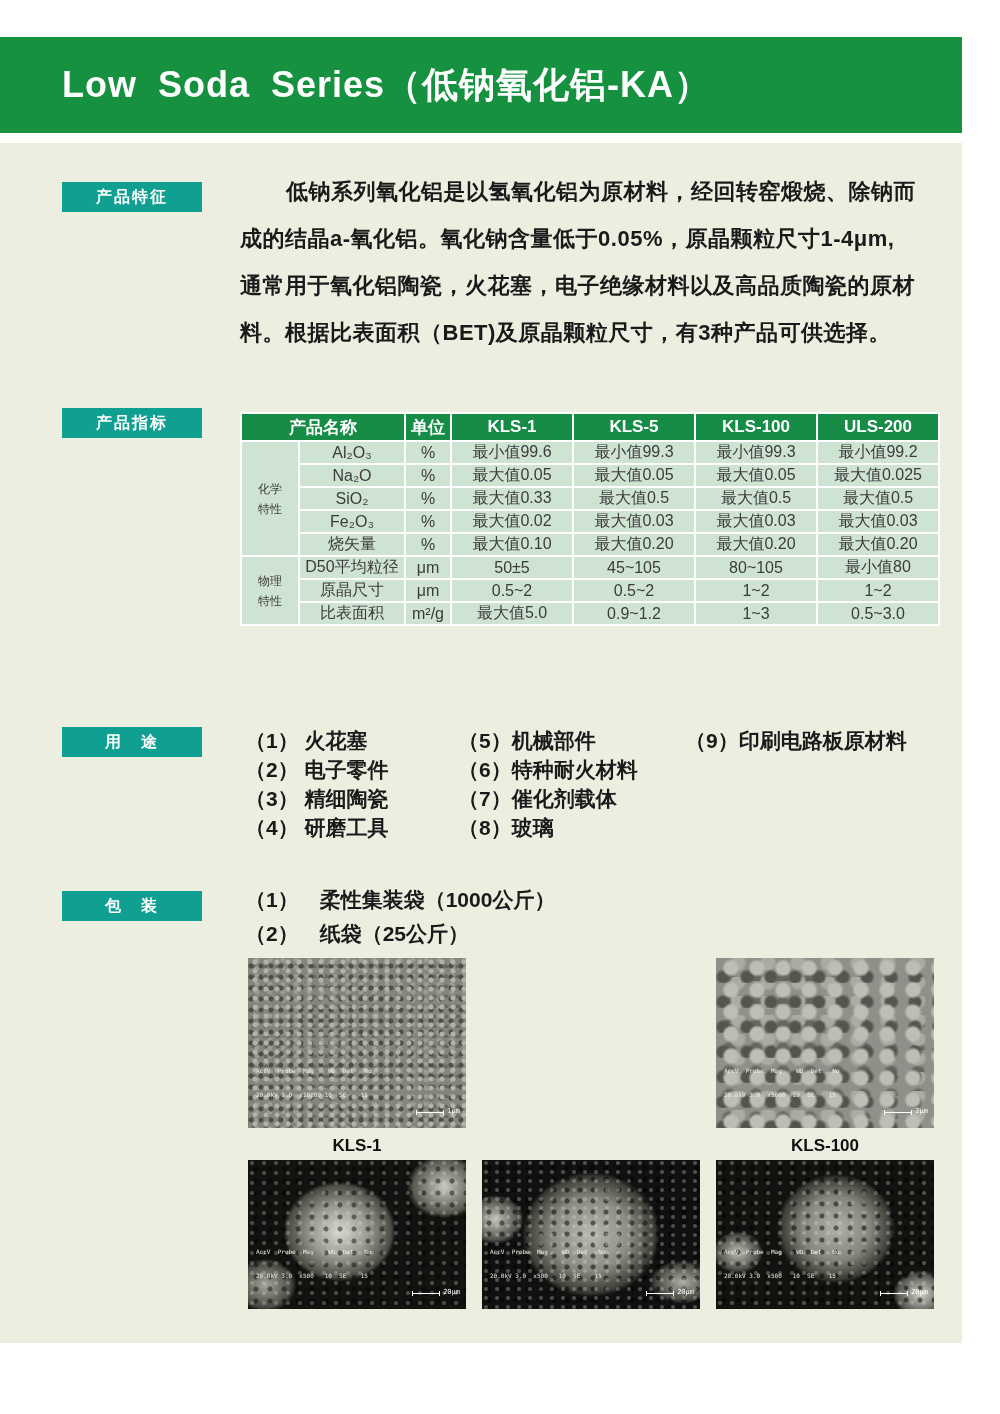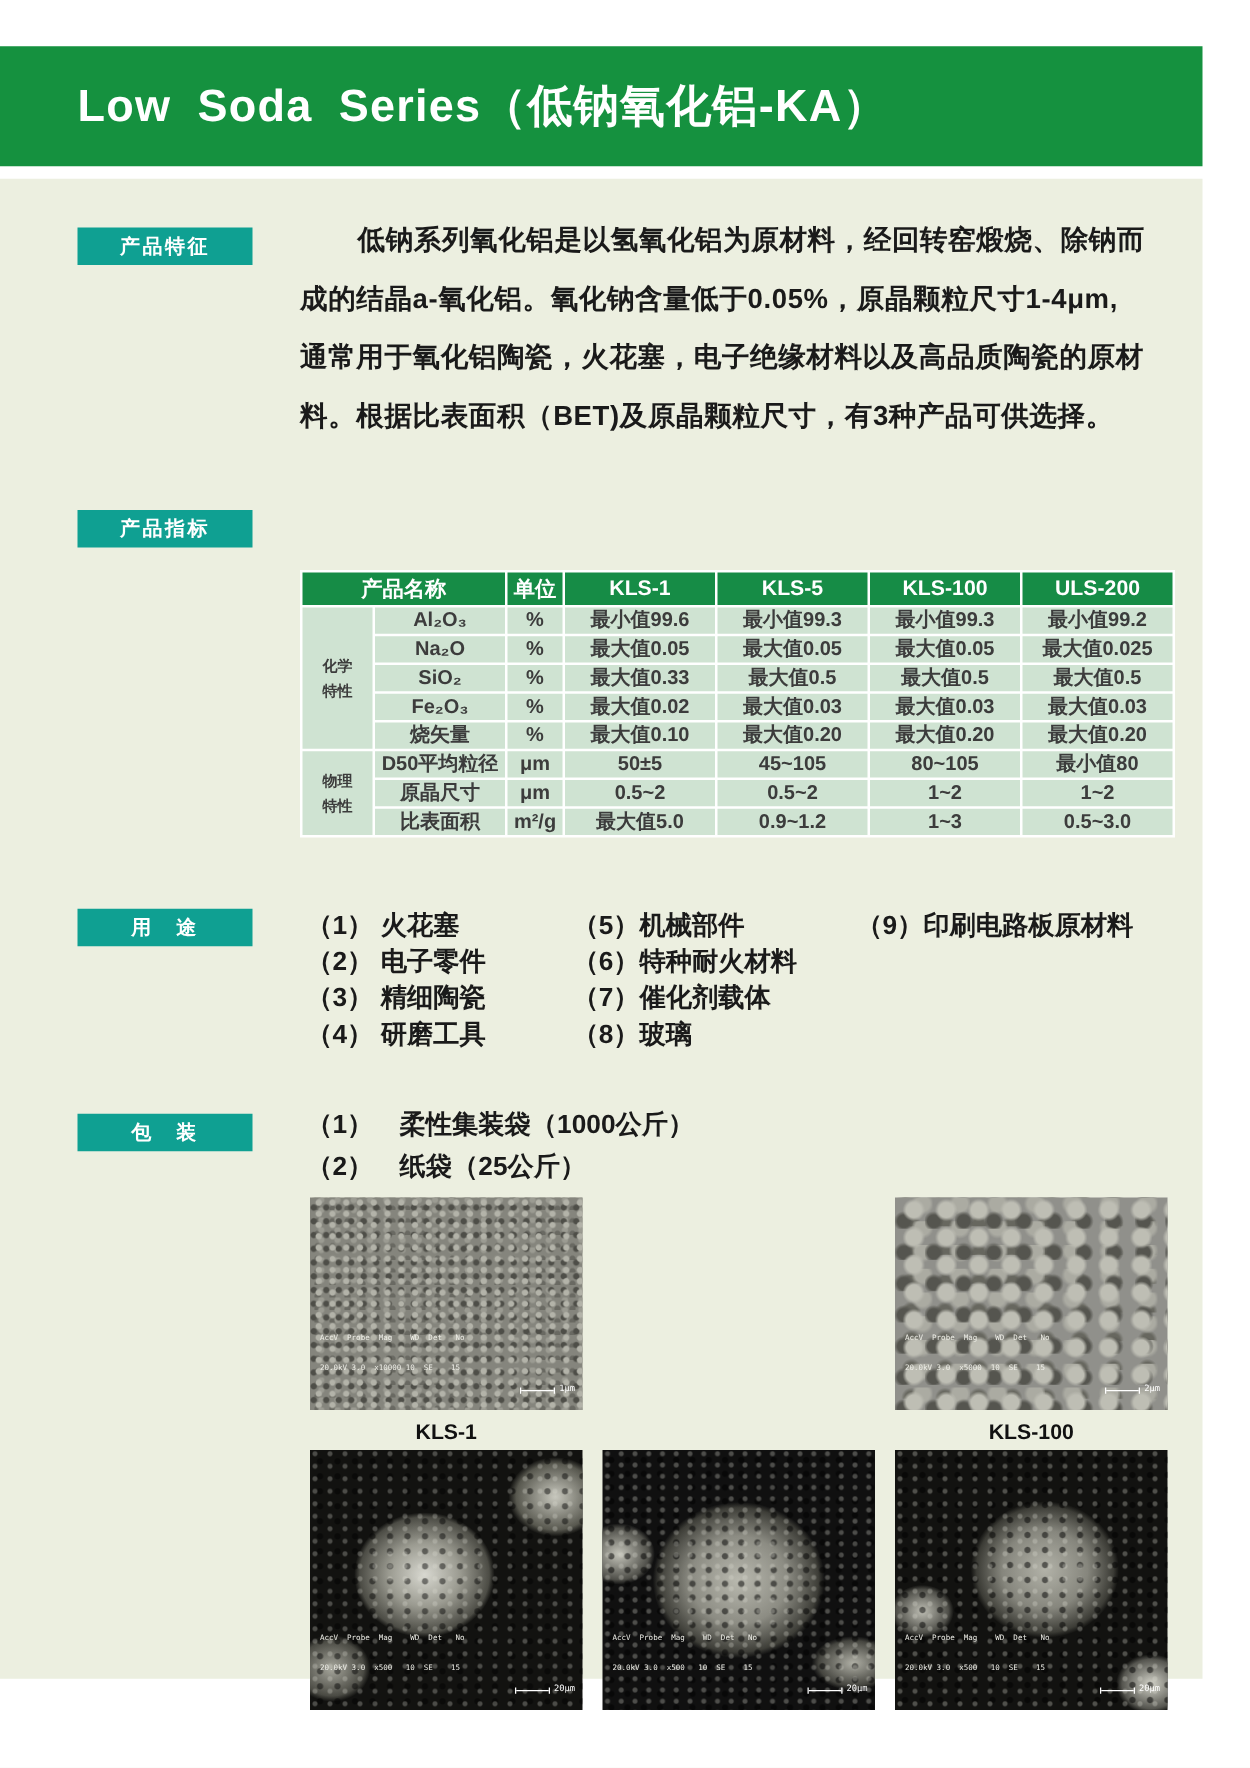--- a/index.html
+++ b/index.html
@@ -16,35 +16,35 @@
   .badge{position:absolute;left:62px;width:140px;height:30px;background:#0FA092;color:#ffffff;
         font-size:16px;font-weight:bold;letter-spacing:2px;display:flex;align-items:center;
         justify-content:center;}
   
   .para{position:absolute;left:240px;top:25px;width:702px;font-size:22px;font-weight:600;
         color:#1a1a1a;line-height:47px;letter-spacing:0.5px;}
   .para .ln{white-space:nowrap;}
   .para .indent{padding-left:46px;}
   
   .spec-table{position:absolute;left:240px;top:269px;border-collapse:separate;border-spacing:2px;
-        background:#ffffff;table-layout:fixed;margin-top:44px;}
+        background:#ffffff;table-layout:fixed;}
   .spec-table th{background:#168C46;color:#ffffff;font-size:17px;font-weight:bold;height:26px;
         padding:0 2px;text-align:center;}
-  .spec-table td{background:#CFE3D2;color:#3c3c3c;font-size:16px;font-weight:700;height:14px;
+  .spec-table td{background:#CFE3D2;color:#3c3c3c;font-size:16px;font-weight:400;height:14px;
         padding:0 2px;text-align:center;}
   .spec-table td.group{white-space:pre-line;line-height:20px;font-size:12px;}
   
   .uses-col{position:absolute;top:583px;font-size:21px;font-weight:600;color:#1a1a1a;
         line-height:29px;white-space:nowrap;}
   .pack-list{position:absolute;left:245px;top:740px;font-size:21px;font-weight:600;color:#1a1a1a;
         line-height:34px;white-space:nowrap;}
   
   .sem{position:absolute;width:218px;margin:0;}
   .sem .tex{position:relative;width:218px;height:170px;overflow:hidden;}
-  .row2 .tex{height:208px;}
+  .row2 .tex{height:149px;}
   .t1{background-color:#85857D;background-image:
       radial-gradient(circle at 7px 4px,#B3B3A9 2px,transparent 3px),
       radial-gradient(circle at 3px 8px,#4E4E48 2px,transparent 3px),
       radial-gradient(circle at 9px 2px,#9B9B92 2px,transparent 3px),
       radial-gradient(circle at 6px 9px,#696962 2px,transparent 3px);
       background-size:11px 9px,10px 11px,13px 8px,12px 10px;}
   .t2{background-color:#8B8B83;background-image:
       radial-gradient(circle at 11px 7px,#B8B8AE 4px,transparent 6px),
       radial-gradient(circle at 5px 13px,#50504A 3px,transparent 5px),
       radial-gradient(circle at 15px 3px,#A3A39A 4px,transparent 6px),

